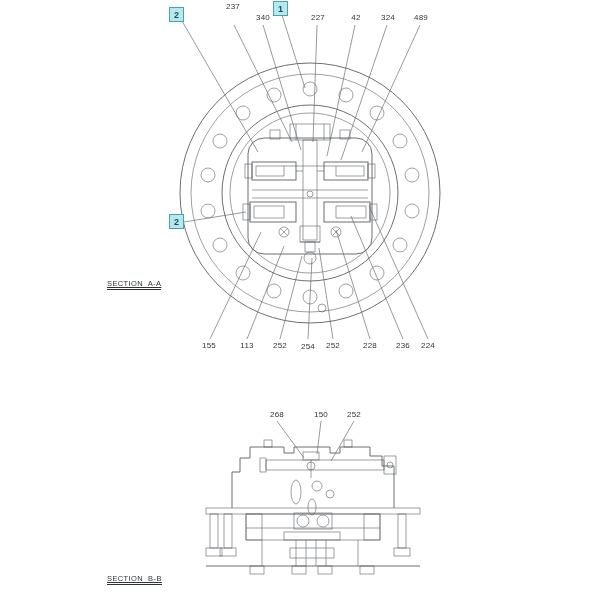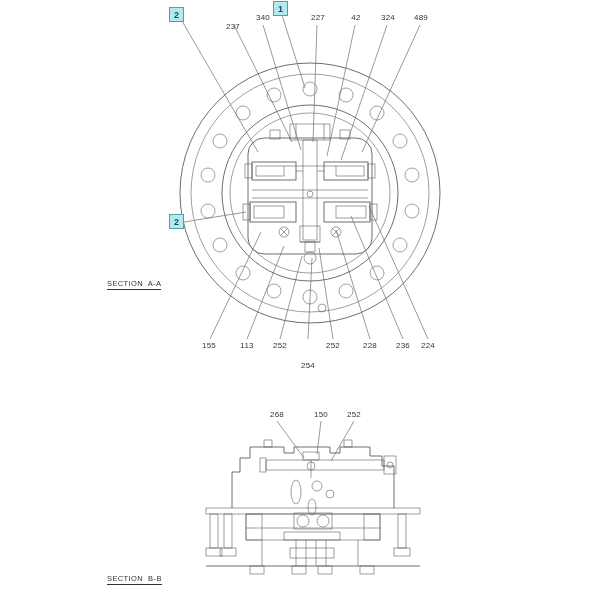--- a/index.html
+++ b/index.html
@@ -19,21 +19,21 @@
   }
   .boxed-callout{
     position:absolute;width:13px;height:13px;
     background:var(--callout-bg);border:1px solid var(--callout-border);
     color:var(--callout-text);font-size:9px;font-weight:bold;
     display:flex;align-items:center;justify-content:center;
   }
   .section-title{
     position:absolute;font-size:7.5px;color:var(--text);
     border-bottom:1px solid var(--text);padding-bottom:1px;
-    letter-spacing:.4px;white-space:pre;
+    letter-spacing:.4px;white-space:pre;text-decoration:underline;
   }
 </style>
 </head>
 <body>
 
 <div class="canvas">
 
   <svg width="600" height="600" viewBox="0 0 600 600">
     <defs>
       <pattern id="hatch" width="4" height="4" patternUnits="userSpaceOnUse" patternTransform="rotate(45)">
@@ -195,31 +195,31 @@
         <line x1="321" y1="421" x2="317" y2="454"></line>
         <line x1="354" y1="421" x2="331" y2="461"></line>
       </g>
     </g>
   </svg>
 
   <div class="boxed-callout" style="left:169px;top:7px">2</div>
   <div class="boxed-callout" style="left:273px;top:1px">1</div>
   <div class="boxed-callout" style="left:169px;top:214px">2</div>
 
-  <div class="callout" style="left:233px;top:22px">237</div>
+  <div class="callout" style="left:233px;top:2px">237</div>
   <div class="callout" style="left:263px;top:13px">340</div>
   <div class="callout" style="left:318px;top:13px">227</div>
   <div class="callout" style="left:356px;top:13px">42</div>
   <div class="callout" style="left:388px;top:13px">324</div>
   <div class="callout" style="left:421px;top:13px">489</div>
 
   <div class="callout" style="left:209px;top:341px">155</div>
   <div class="callout" style="left:247px;top:341px">113</div>
   <div class="callout" style="left:280px;top:341px">252</div>
-  <div class="callout" style="left:308px;top:361px">254</div>
+  <div class="callout" style="left:308px;top:342px">254</div>
   <div class="callout" style="left:333px;top:341px">252</div>
   <div class="callout" style="left:370px;top:341px">228</div>
   <div class="callout" style="left:403px;top:341px">236</div>
   <div class="callout" style="left:428px;top:341px">224</div>
 
   <div class="callout" style="left:277px;top:410px">268</div>
   <div class="callout" style="left:321px;top:410px">150</div>
   <div class="callout" style="left:354px;top:410px">252</div>
 
   <div class="section-title" style="left:107px;top:279px">SECTION  A-A</div>

